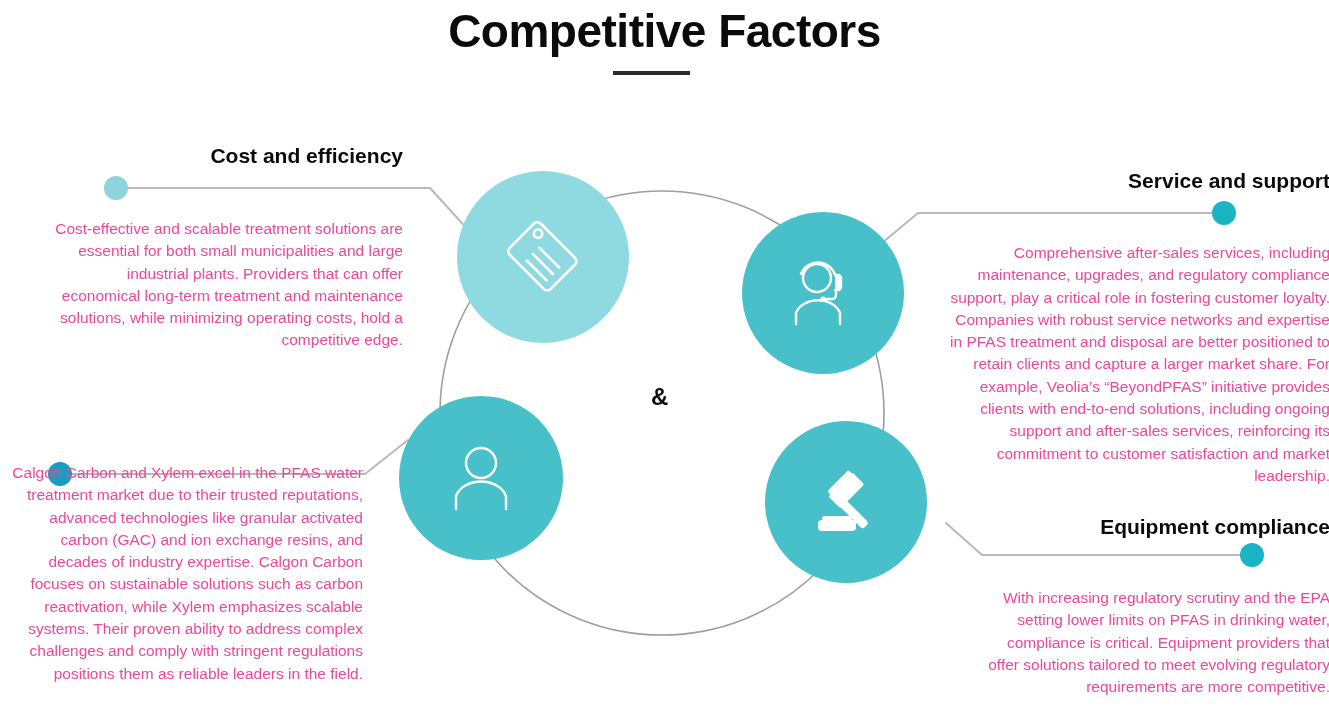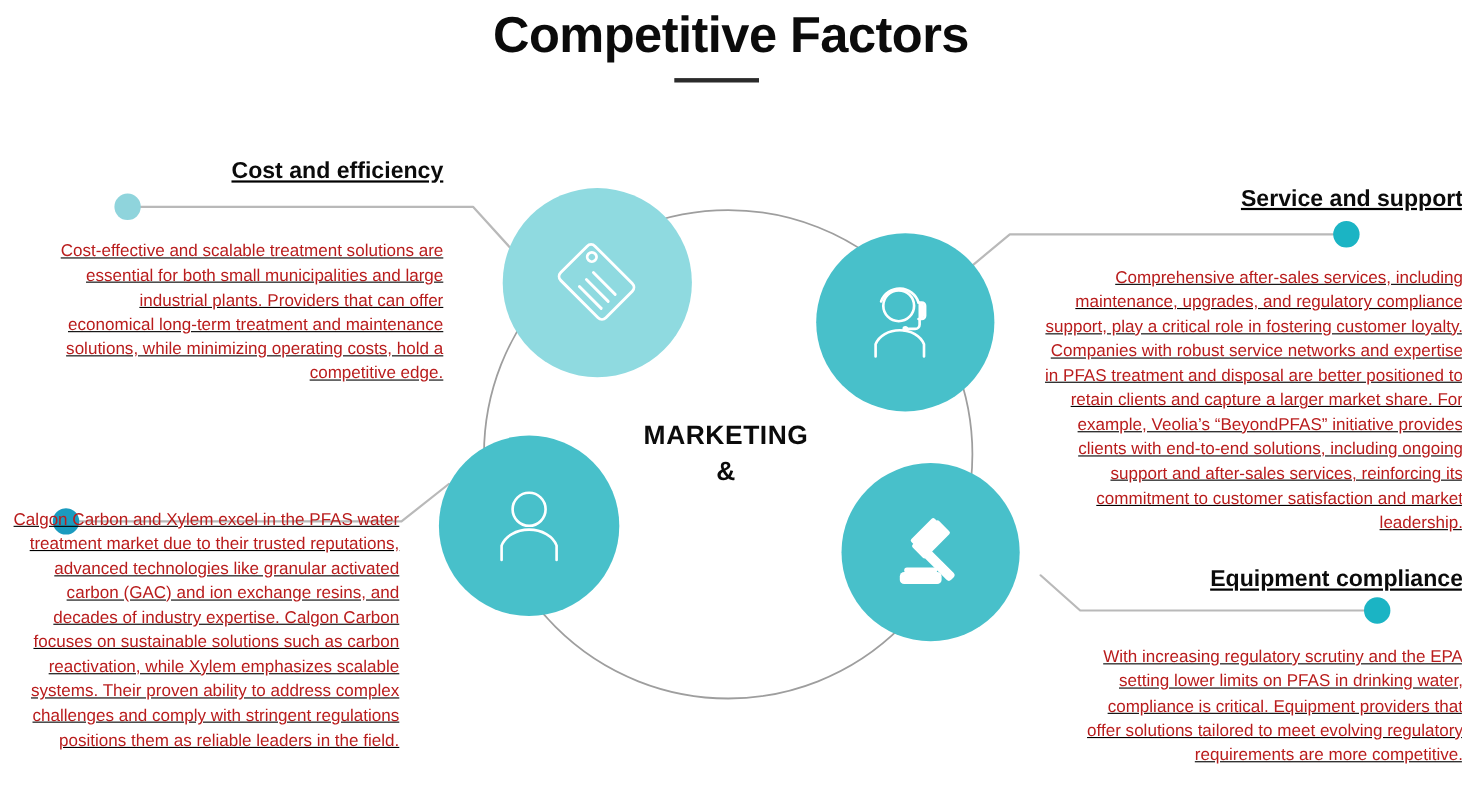--- a/index.html
+++ b/index.html
@@ -36,27 +36,27 @@
     line-height:32px;letter-spacing:0.5px;
   }
 
   
   .factor-circle{
     position:absolute;border-radius:50%;
     display:flex;align-items:center;justify-content:center;
   }
 
   
-  .block{position:absolute;text-decoration:underline;}
+  .block{position:absolute;}
   .block-title{
     font-size:21px;font-weight:bold;color:#0b0b0b;
     line-height:26px;margin:0;
   }
   .block-body{
-    font-size:15.5px;color:#b91c1c;line-height:22.3px;margin:0;
+    font-size:15.5px;color:#ec4899;line-height:22.3px;margin:0;
   }
   .align-right{text-align:right;}
   .align-left{text-align:right;}
 
   #block-cost{left:48px;top:143px;width:355px;}
   #block-cost .block-body{margin-top:49px;}
 
   #block-brand{left:8px;top:412px;width:355px;}
   #block-brand .block-body{margin-top:50px;}
 
@@ -86,21 +86,20 @@
 
     <path d="M 1252 555 L 982 555 L 946 523" fill="none" stroke="#b9b9b9" stroke-width="2" stroke-linecap="round" stroke-linejoin="round"></path>
 
     <circle cx="116" cy="188" r="12" fill="#8FD4DC"></circle>
     <circle cx="60" cy="474" r="12" fill="#1B9BBF"></circle>
     <circle cx="1224" cy="213" r="12" fill="#1BB4C4"></circle>
     <circle cx="1252" cy="555" r="12" fill="#1BB4C4"></circle>
   </svg>
 
   <div id="center-label">
-    <div>MARKETING</div>
     <div>&amp;</div>
   </div>
 
   <div class="factor-circle" id="circle-cost" style="left:457px;top:171px;width:172px;height:172px;background:#8FDAE0;">
     <svg width="86" height="86" viewBox="0 0 86 86">
       <g transform="rotate(-45 43 43)" fill="none" stroke="#ffffff" stroke-width="2.6" stroke-linecap="round" stroke-linejoin="round">
         <path d="M 22 16 L 64 16 L 64 70 L 43 60 L 22 70 Z" opacity="0"></path>
         <path d="M 21 18 A 5 5 0 0 1 26 13 L 60 13 A 5 5 0 0 1 65 18 L 65 66 A 5 5 0 0 1 60 71 L 26 71 A 5 5 0 0 1 21 66 Z"></path>
         <circle cx="56" cy="23" r="4.2"></circle>
         <line x1="29" y1="34" x2="29" y2="62"></line>

